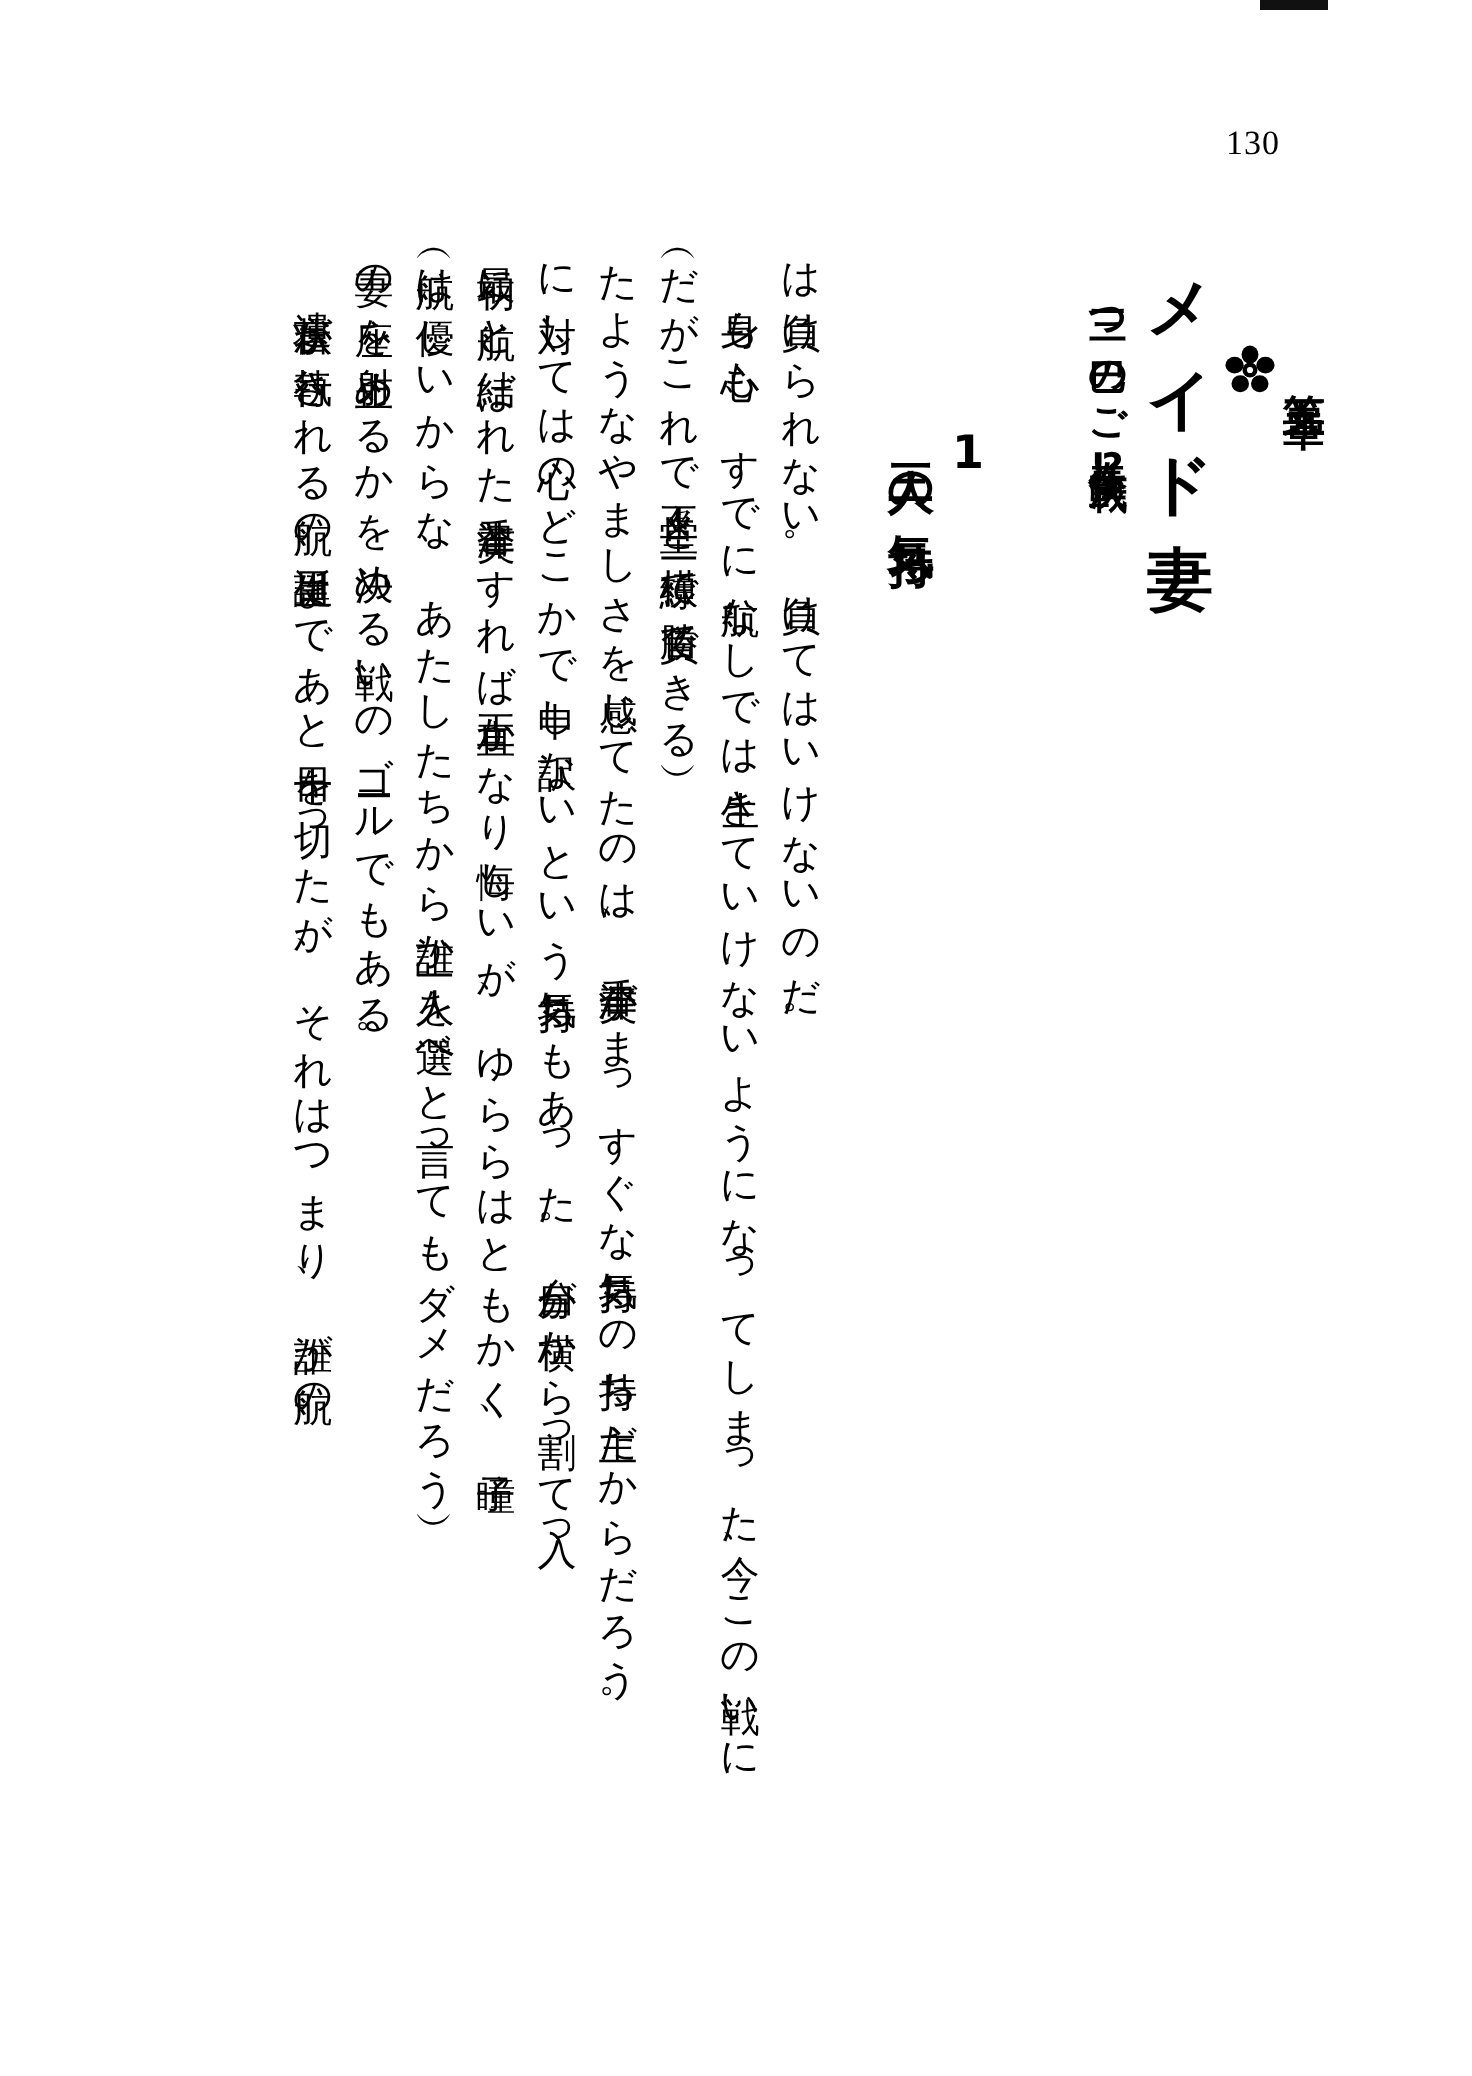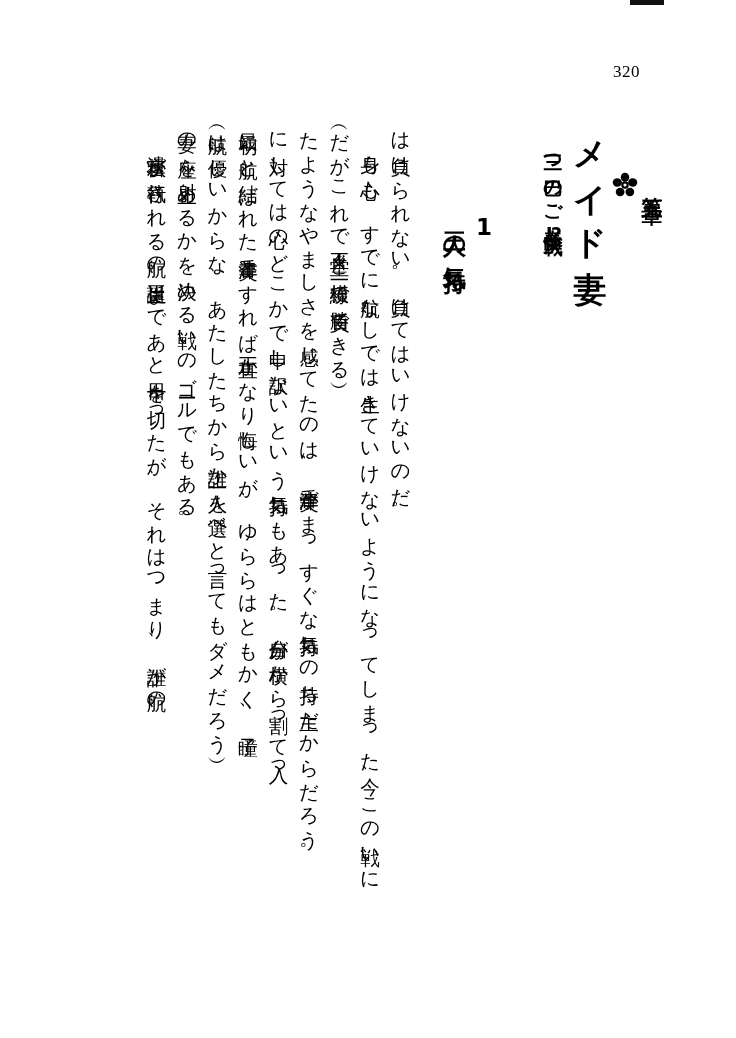--- a/index.html
+++ b/index.html
@@ -122,21 +122,21 @@
     height: 870px;
     font-family: "DejaVu Serif", "Liberation Serif", serif;
   }
   .indent-1 { padding-top: 22px; }
 </style>
 </head>
 <body>
 
 <div class="top-mark"></div>
 
-<div class="page-number">320</div>
+<div class="page-number">130</div>
 
 <div class="page-body">
 
   <div class="chapter-block">
     <div class="chapter-line">
       <span class="chapter-num">第五章</span>
       <span class="flower">
         <svg viewBox="0 0 32 32" width="26" height="26" aria-hidden="true">
           <g fill="#000000">
             <ellipse cx="16" cy="6.5" rx="5.2" ry="5.6"></ellipse>

